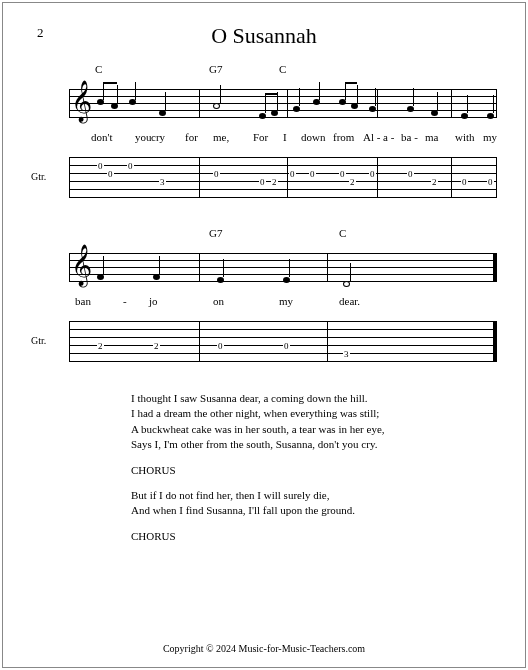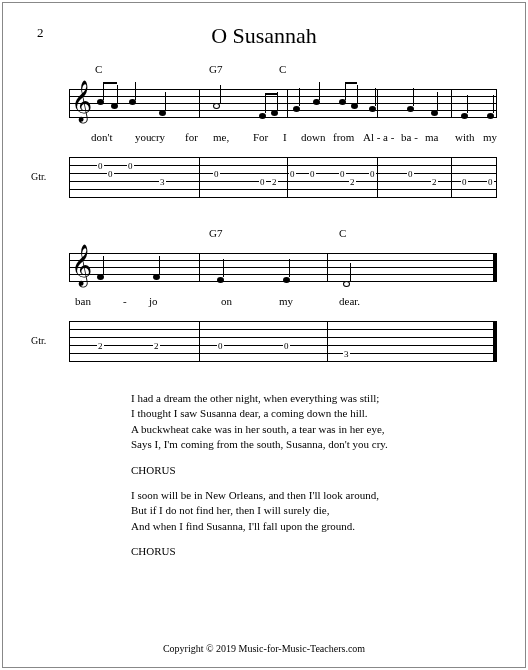--- a/index.html
+++ b/index.html
@@ -318,21 +318,21 @@
         <div class="stem" style="left:192px; top:16px"></div>
       <div class="note" style="left:252px; top:34px"></div>
         <div class="stem" style="left:258px; top:16px"></div>
       <div class="note half" style="left:312px; top:38px"></div>
         <div class="stem" style="left:319px; top:20px"></div>
     </div>
     <div class="lyrics" id="lyr2">
         <span class="syl" style="left: 44px;">ban</span>
         <span class="syl" style="left: 92px;">-</span>
         <span class="syl" style="left: 118px;">jo</span>
-        <span class="syl" style="left: 182px; margin-left: 8px;">on</span>
+        <span class="syl" style="left: 182px;">on</span>
         <span class="syl" style="left: 248px;">my</span>
         <span class="syl" style="left: 308px;">dear.</span>
       </div>
     <div class="tab-wrap">
       <span class="tab-label">Gtr.</span>
       <div class="tab-staff">
         <div class="tab-line"></div>
           <div class="tab-line"></div>
           <div class="tab-line"></div>
           <div class="tab-line"></div>
@@ -348,31 +348,30 @@
           <span class="tab-num" style="left: 122px; top: 25px;">2</span>
           <span class="tab-num" style="left: 186px; top: 25px;">0</span>
           <span class="tab-num" style="left: 252px; top: 25px;">0</span>
           <span class="tab-num" style="left: 312px; top: 33px;">3</span>
         </div>
     </div>
   </div>
 
   <div class="verses">
     <div id="v2">
+        <div class="verse-line">I thought I saw Susanna dear, a coming down the hill.</div>
         <div class="verse-line">I had a dream the other night, when everything was still;</div>
-        <div class="verse-line">I thought I saw Susanna dear, a coming down the hill.</div>
         <div class="verse-line">A buckwheat cake was in her south, a tear was in her eye,</div>
-        <div class="verse-line">Says I, I'm coming from the south, Susanna, don't you cry.</div>
+        <div class="verse-line">Says I, I'm other from the south, Susanna, don't you cry.</div>
       </div>
     <div class="chorus-label">CHORUS</div>
     <div id="v3">
-        <div class="verse-line">I soon will be in New Orleans, and then I'll look around,</div>
         <div class="verse-line">But if I do not find her, then I will surely die,</div>
         <div class="verse-line">And when I find Susanna, I'll fall upon the ground.</div>
       </div>
     <div class="chorus-label">CHORUS</div>
   </div>
 
   <div class="copyright">
-    <div>Copyright © 2019 Music-for-Music-Teachers.com</div>
+    <div>Copyright © 2024 Music-for-Music-Teachers.com</div>
   </div>
 
 </div>
 
 </body></html>

